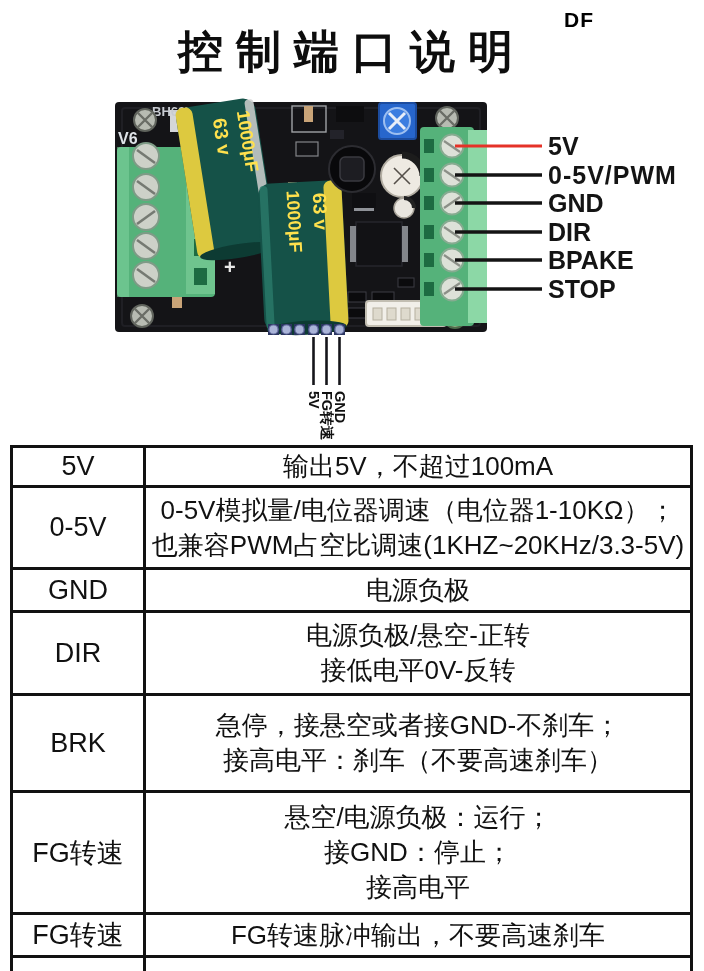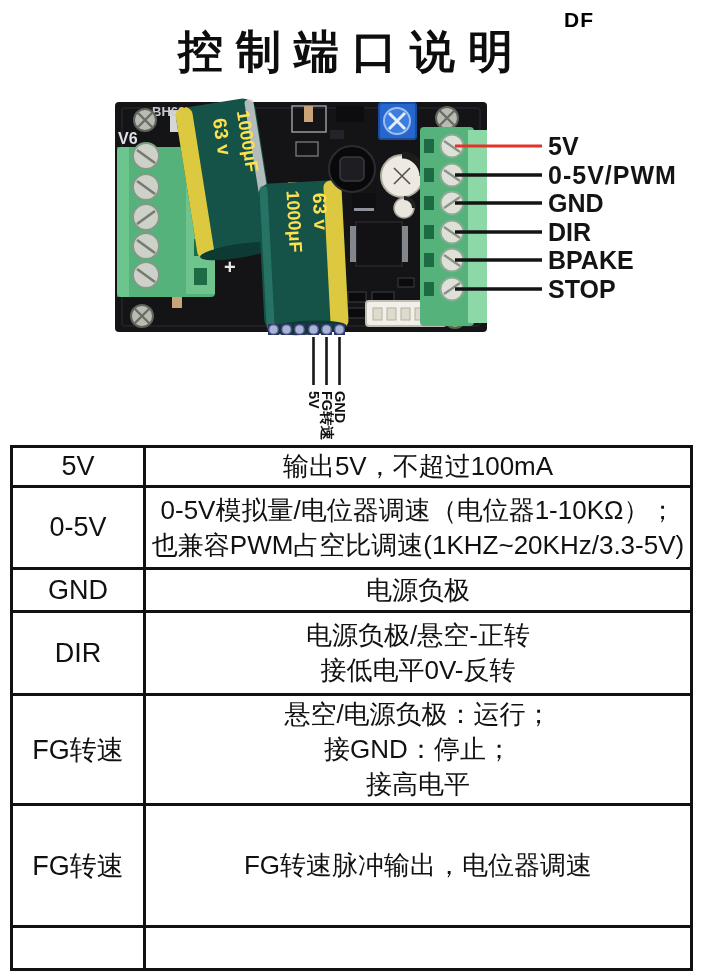--- a/index.html
+++ b/index.html
@@ -265,31 +265,38 @@
         </td>
       </tr>
       <tr>
         <td class="port">DIR</td>
         <td class="desc">
           <div class="line">电源负极/悬空-正转</div>
           <div class="line">接低电平0V-反转</div>
         </td>
       </tr>
       <tr>
+        <td class="port">BRK</td>
+        <td class="desc">
+          <div class="line">急停，接悬空或者接GND-不刹车；</div>
+          <div class="line">接高电平：刹车（不要高速刹车）</div>
+        </td>
+      </tr>
+      <tr>
         <td class="port">FG转速</td>
         <td class="desc">
           <div class="line">悬空/电源负极：运行；</div>
           <div class="line">接GND：停止；</div>
           <div class="line">接高电平</div>
         </td>
       </tr>
       <tr>
         <td class="port">FG转速</td>
         <td class="desc">
-          <div class="line">FG转速脉冲输出，电位器调速</div>
+          <div class="line">FG转速脉冲输出，不要高速刹车</div>
         </td>
       </tr>
       <tr>
         <td class="port"></td>
         <td class="desc">
           <div class="line"></div>
         </td>
       </tr>
     </tbody>
 </table>

